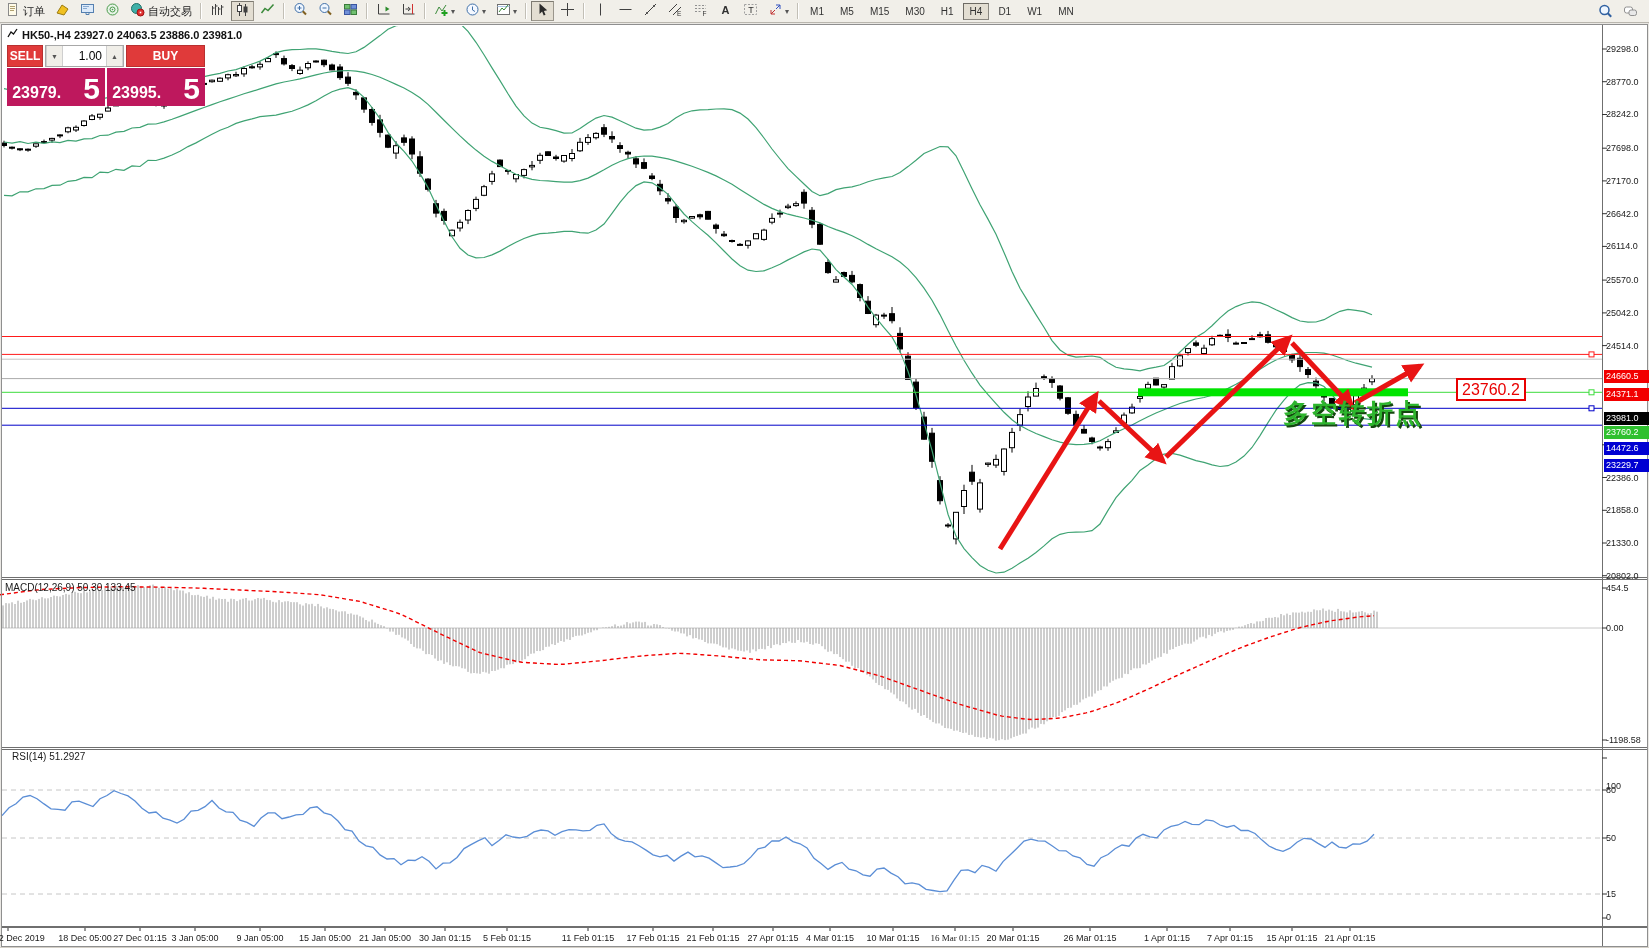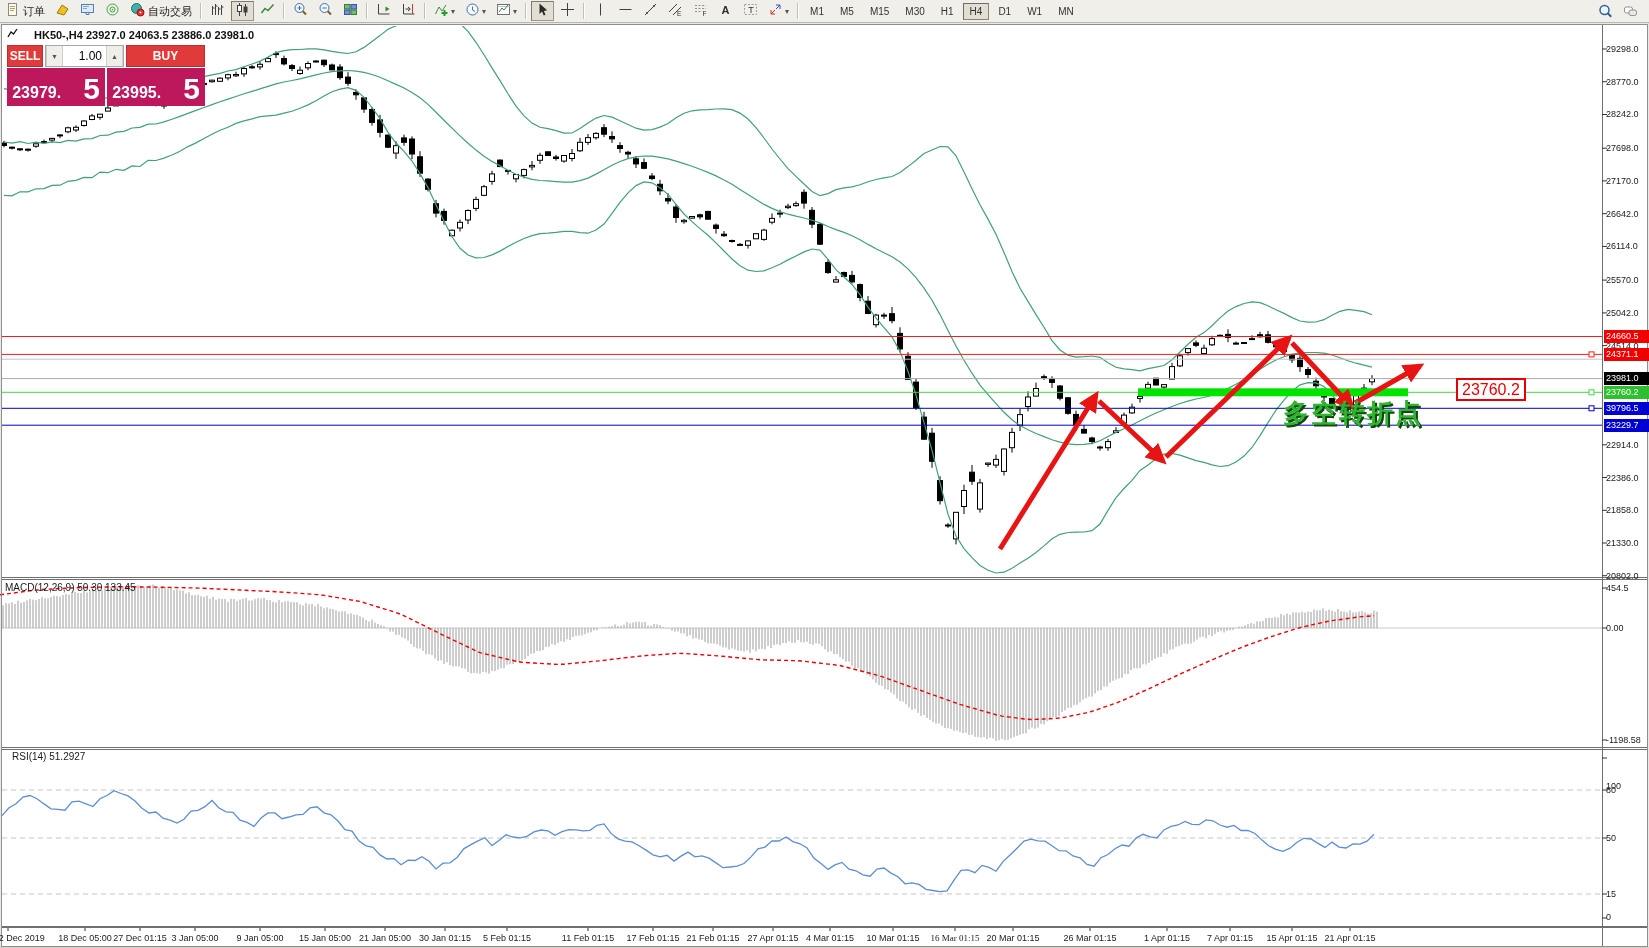--- a/index.html
+++ b/index.html
@@ -13,28 +13,28 @@
   .tb-item .lbl{font-size:11px;color:#222;margin-left:3px;white-space:nowrap;}
   .tb-item .dd{font-size:8px;color:#555;margin-left:2px;}
   .tb-sep{width:1px;height:16px;background:#c2bfb6;border-right:1px solid #fff;margin:0 3px;}
   #tb-right{margin-left:auto;display:flex;align-items:center;padding-right:6px;}
   .tf-btn{font-size:10px;color:#333;padding:2px 6px;margin:0 1px;border:1px solid transparent;}
   .tf-btn.active{background:#e3ded2;border-color:#8a8780;border-top-color:#6e6b64;border-left-color:#6e6b64;}
   
   #chart-svg{position:absolute;left:0;top:0;z-index:1;}
   #overlay{position:absolute;inset:0;z-index:3;pointer-events:none;}
   .ptick{position:absolute;left:1606px;width:42px;font-size:9px;color:#1a1a1a;line-height:12px;}
-  .plabel{position:absolute;left:1604px;width:44px;font-size:9px;line-height:13px;color:#fff;padding-left:2px;}
+  .plabel{position:absolute;left:1604px;width:44px;font-size:9px;line-height:13px;color:#fff;padding-left:2px;margin-top:40px;}
   .ttick{position:absolute;font-size:9px;color:#1a1a1a;white-space:nowrap;transform:translateX(-50%);}
   .itick{position:absolute;left:1606px;width:42px;font-size:9px;color:#1a1a1a;line-height:12px;}
   #price-axis{position:absolute;left:1603px;top:26px;width:45px;height:900px;z-index:2;}
   #time-axis{position:absolute;left:2px;top:929px;width:1600px;height:17px;z-index:2;}
   
   #symbol-bar{position:absolute;left:7px;top:28px;z-index:4;font-size:11px;font-weight:bold;color:#111;
-    display:flex;align-items:center;gap:16px;}
+    display:flex;align-items:center;gap:4px;}
   #macd-label{position:absolute;left:5px;top:582px;z-index:4;font-size:10px;color:#1a1a1a;}
   #rsi-label{position:absolute;left:5px;top:751px;z-index:4;font-size:10px;color:#1a1a1a;padding-left:7px;}
   
   #trade-panel{position:absolute;left:7px;top:45px;width:198px;z-index:5;}
   .tp-row1{display:flex;height:22px;}
   .tp-btn{border:1px solid #b83030;background:#e03a3a;color:#fff;font-size:12px;font-weight:bold;
     font-family:inherit;padding:0;}
   #sell-btn{width:36px;margin-right:2px;}
   #buy-btn{width:44px;margin-left:2px;flex:1;}
   .spin{display:flex;border:1px solid #a8a8a8;background:#fff;height:20px;flex:1;}
@@ -1165,21 +1165,21 @@
       <div class="ptick" style="top: 340px;">24514.0</div>
       <div class="ptick" style="top: 439px;">22914.0</div>
       <div class="ptick" style="top: 472px;">22386.0</div>
       <div class="ptick" style="top: 504px;">21858.0</div>
       <div class="ptick" style="top: 537px;">21330.0</div>
       <div class="ptick" style="top: 570px;">20802.0</div>
       <div class="plabel" style="top: 330px; background: rgb(242, 0, 0); color: rgb(255, 255, 255);">24660.5</div>
       <div class="plabel" style="top: 348px; background: rgb(242, 0, 0); color: rgb(255, 255, 255);">24371.1</div>
       <div class="plabel" style="top: 372px; background: rgb(0, 0, 0); color: rgb(255, 255, 255);">23981.0</div>
       <div class="plabel" style="top: 386px; background: rgb(47, 192, 47); color: rgb(255, 255, 255);">23760.2</div>
-      <div class="plabel" style="top: 402px; background: rgb(0, 0, 210); color: rgb(255, 255, 255);">39796.5</div>
+      <div class="plabel" style="top: 402px; background: rgb(0, 0, 210); color: rgb(255, 255, 255);">14472.6</div>
       <div class="plabel" style="top: 419px; background: rgb(0, 0, 210); color: rgb(255, 255, 255);">23229.7</div>
       <div class="itick" style="top: 582px;">454.5</div>
       <div class="itick" style="top: 622px;">0.00</div>
       <div class="itick" style="top: 734px;">-1198.58</div>
       <div class="itick" style="top: 756px; margin-top: 24px;">100</div>
       <div class="itick" style="top: 784px;">80</div>
       <div class="itick" style="top: 832px;">50</div>
       <div class="itick" style="top: 888px;">15</div>
       <div class="itick" style="top: 911px;">0</div>
       <div class="ttick" style="top: 933px; left: 8px; transform: translateX(-20%);">2 Dec 2019</div>

